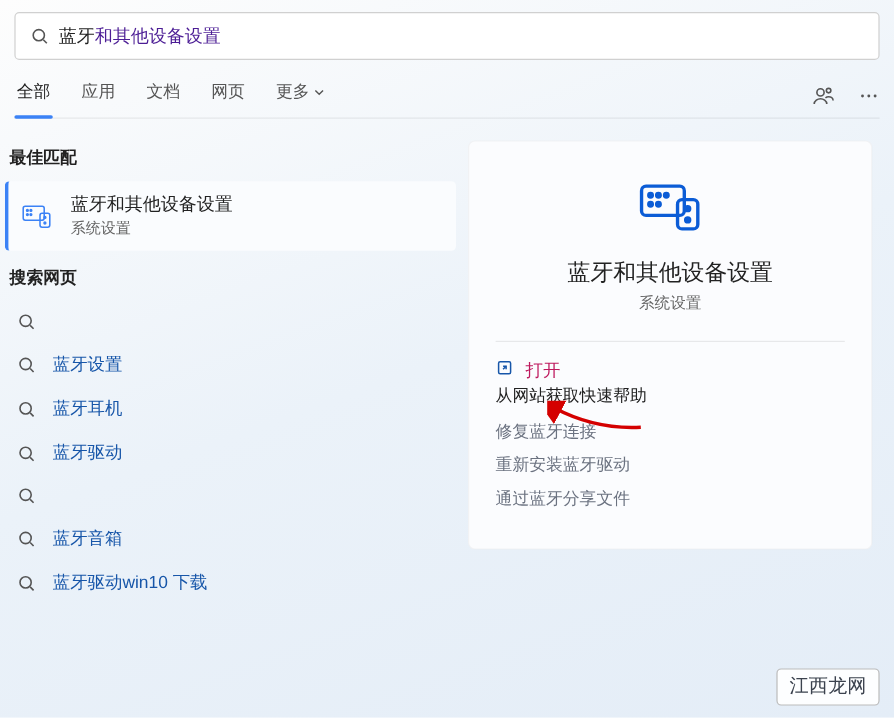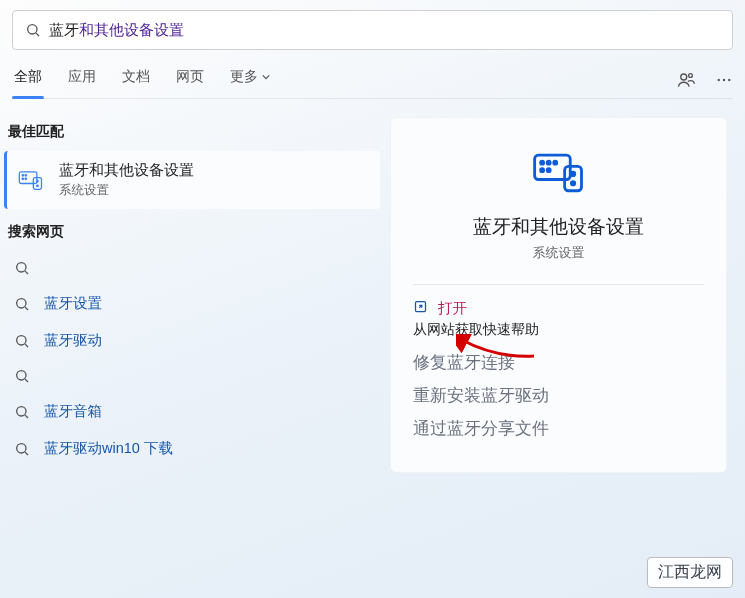--- a/index.html
+++ b/index.html
@@ -62,21 +62,21 @@
       padding: 30px 22px 22px 22px; margin-top: 0;
     }
     .preview-icon-wrap { display:flex; justify-content:center; margin-bottom: 18px; }
     .preview-icon { width:60px; height:48px; color:#0b5cd6; }
     .preview-title { text-align:center; font-size:19px; color:#222; }
     .preview-sub { text-align:center; font-size:13px; color:#666; margin-top:4px; }
     .preview-divider { height:1px; background:rgba(0,0,0,0.08); margin:22px 0 14px; }
     .preview-open { display:flex; gap:10px; color:#be185d; font-size:14.5px; cursor:pointer; margin-bottom: 3px; }
     .preview-open .open-icon{ width:15px; height:15px; color:#1756a9; }
     .quick-help-label { font-size:14px; color:#222; margin-bottom:12px; }
-    .help-link { font-size:17px; color:#6b7280; margin:10px 0; cursor:pointer; }
+    .help-link { font-size:14px; color:#6b7280; margin:10px 0; cursor:pointer; }
     .arrow {
       position:absolute; width:80px; height:28px; left:456px; top:334px; pointer-events:none;
     }
     .watermark {
       position:absolute; right:12px; bottom:10px; background:rgba(255,255,255,0.9);
       border:1px solid #bbb; border-radius:4px; padding:4px 10px; font-size:16px; color:#3b424e; font-weight:400;
     }
     .more-chevron { display:inline-flex; align-items:center; gap:4px; }
     .mini-chev { width:8px; height:8px; }
     svg { display:block; }
@@ -148,20 +148,27 @@
             <circle cx="11" cy="11" r="7"></circle>
             <line x1="21" y1="21" x2="16.65" y2="16.65"></line>
           </svg>
         </div>
         <div class="result-item">
     <svg class="mag" viewBox="0 0 24 24" fill="none" stroke="currentColor" stroke-width="2">
             <circle cx="11" cy="11" r="7"></circle>
             <line x1="21" y1="21" x2="16.65" y2="16.65"></line>
           </svg>
     <span><span class="lbl">蓝牙设置</span><span class="hint"></span></span>
+        </div>
+        <div class="result-item">
+    <svg class="mag" viewBox="0 0 24 24" fill="none" stroke="currentColor" stroke-width="2">
+            <circle cx="11" cy="11" r="7"></circle>
+            <line x1="21" y1="21" x2="16.65" y2="16.65"></line>
+          </svg>
+    <span><span class="lbl">蓝牙耳机</span><span class="hint"></span></span>
         </div>
         <div class="result-item">
     <svg class="mag" viewBox="0 0 24 24" fill="none" stroke="currentColor" stroke-width="2">
             <circle cx="11" cy="11" r="7"></circle>
             <line x1="21" y1="21" x2="16.65" y2="16.65"></line>
           </svg>
     <span><span class="lbl">蓝牙驱动</span><span class="hint"></span></span>
         </div>
         <div class="result-item">
     <svg class="mag" viewBox="0 0 24 24" fill="none" stroke="currentColor" stroke-width="2">

